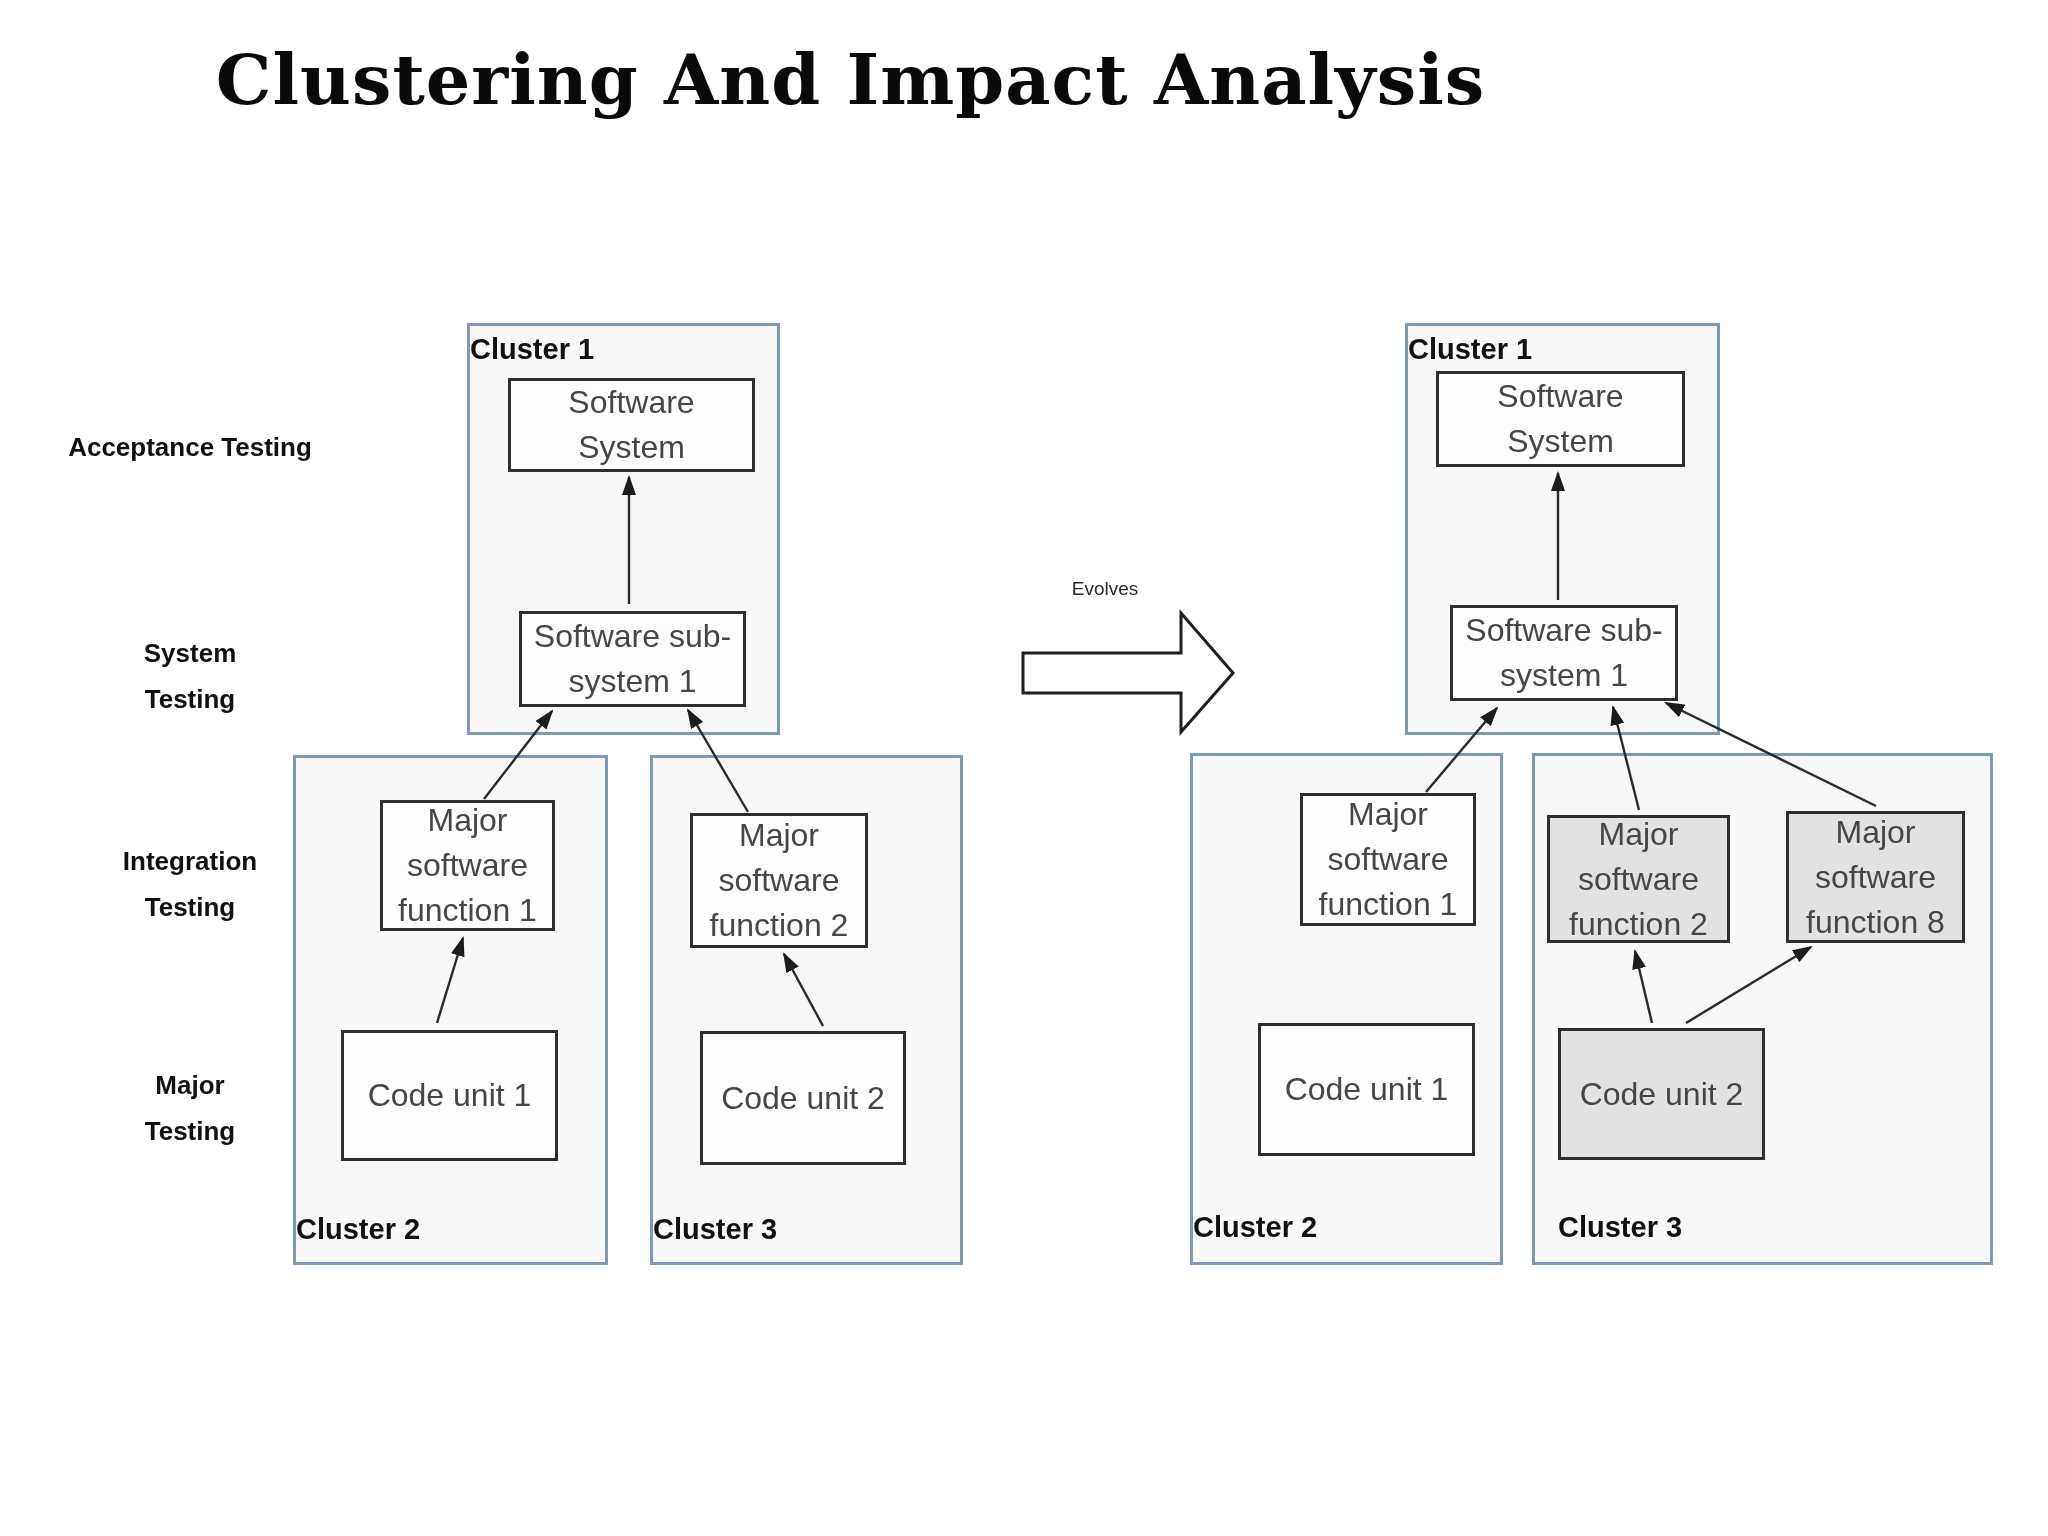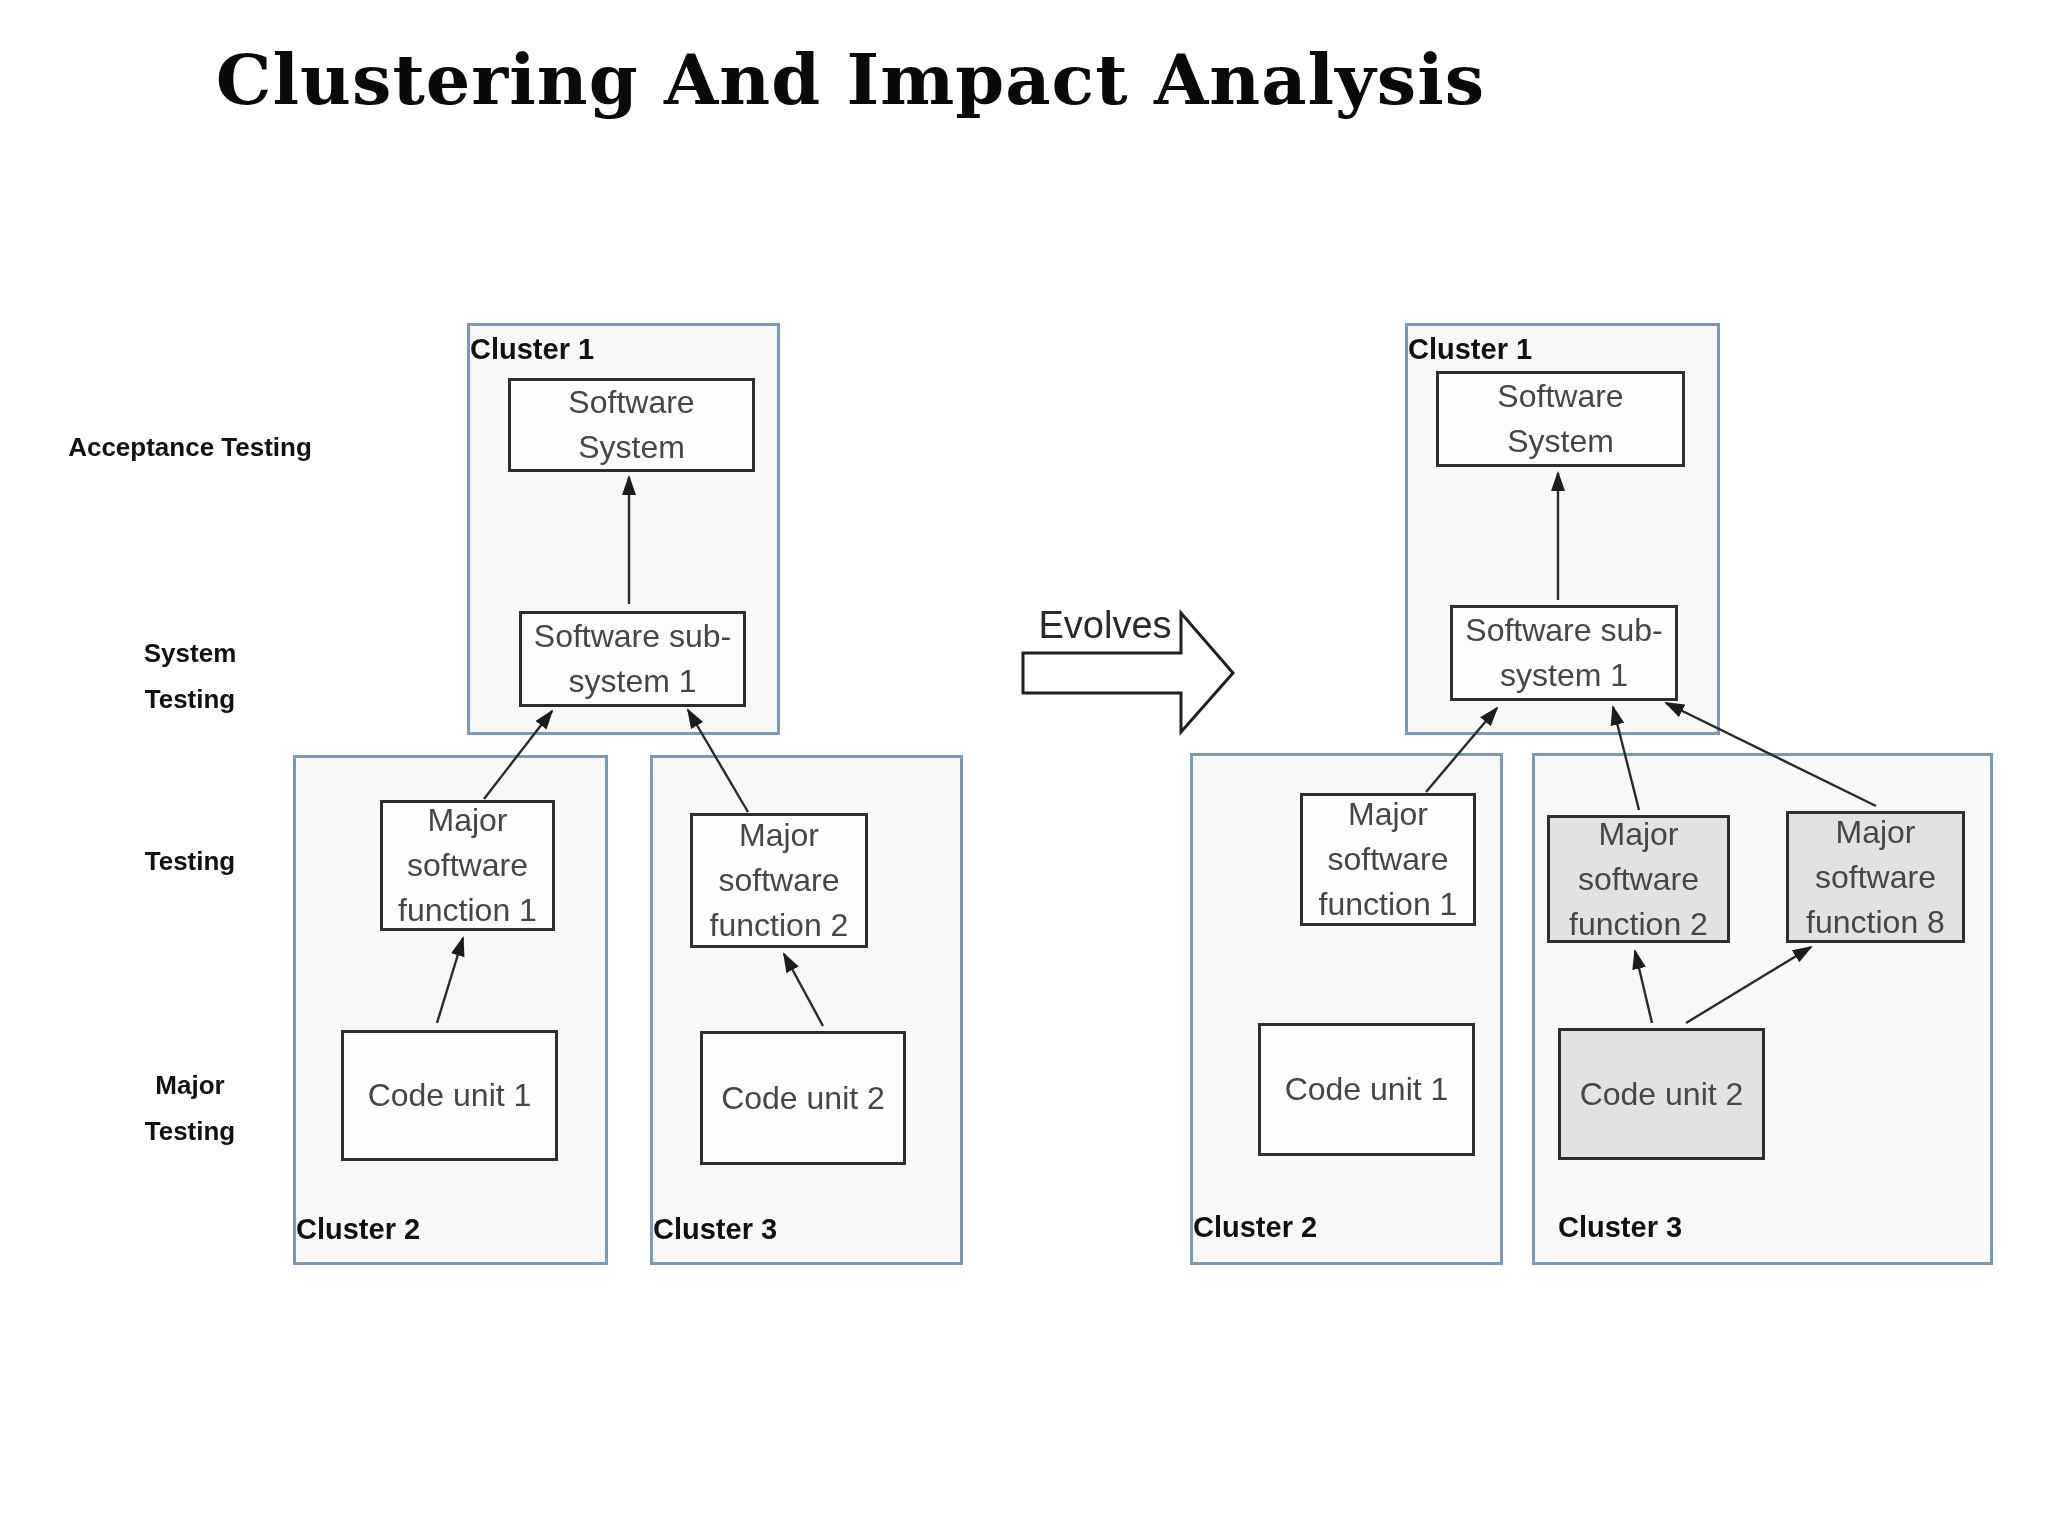--- a/index.html
+++ b/index.html
@@ -95,23 +95,23 @@
   .c-r1 .n-subsys{left:42px;top:279px;width:228px;height:96px;}
   
   .c-r2 .n-func{left:107px;top:37px;width:176px;height:133px;}
   .c-r2 .n-code{left:65px;top:267px;width:217px;height:133px;}
   
   .c-r3 .n-func2{left:12px;top:59px;width:183px;height:128px;}
   .c-r3 .n-func3{left:251px;top:55px;width:179px;height:132px;}
   .c-r3 .n-code{left:23px;top:272px;width:207px;height:132px;}
   .evolves-label{
     position:absolute;
-    left:1020px;top:604px;width:170px;
-    text-align:center;
-    font-size:38px;
+    left:1020px;top:578px;width:170px;
+    text-align:center;
+    font-size:19px;
     color:#2a2a2a;
   }
   .arrow-layer{
     position:absolute;
     left:0;top:0;width:2048px;height:1536px;
     pointer-events:none;
   }
   .arrow-layer line{
     stroke:var(--arrow);
     stroke-width:2.4;
@@ -126,20 +126,21 @@
 
   <div class="row-label rl-0">
     <span>Acceptance Testing</span>
     <span></span>
   </div>
   <div class="row-label rl-1">
     <span>System</span>
     <span>Testing</span>
   </div>
   <div class="row-label rl-2">
+    <span>Integration</span>
     <span>Testing</span>
   </div>
   <div class="row-label rl-3">
     <span>Major</span>
     <span>Testing</span>
   </div>
 
   <div class="cluster c-l1">
     <div class="cluster-title ct-top">Cluster 1</div>
     <div class="node n-system">

